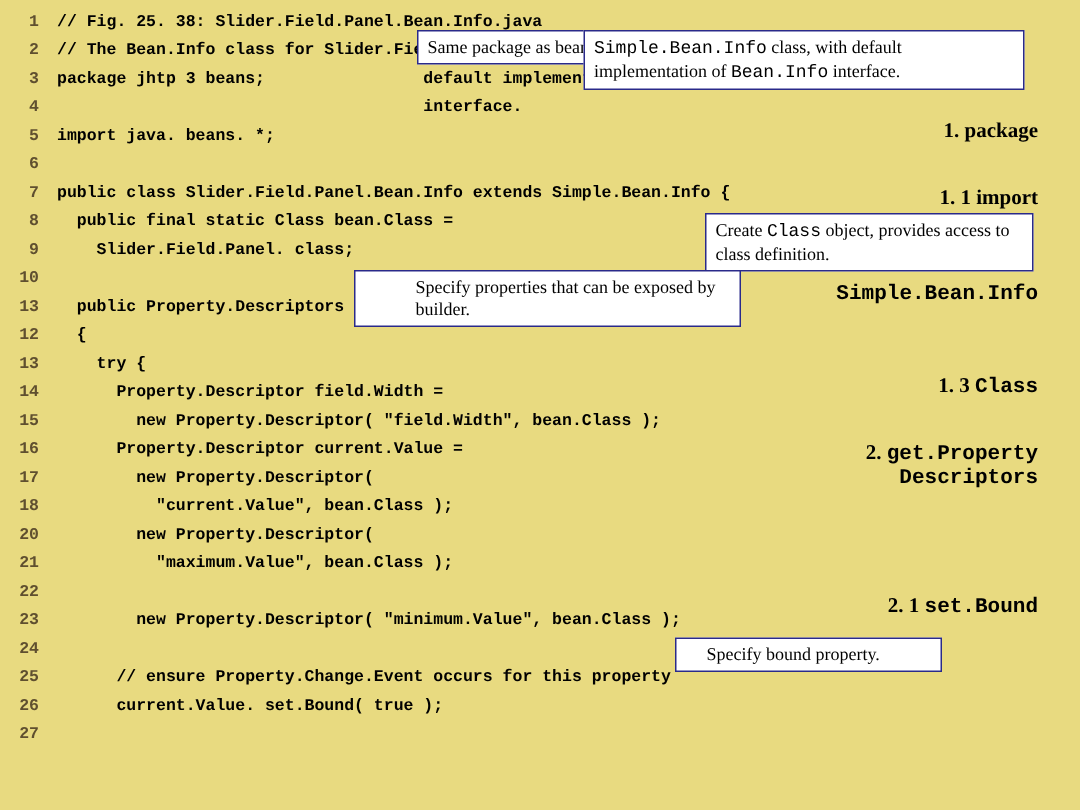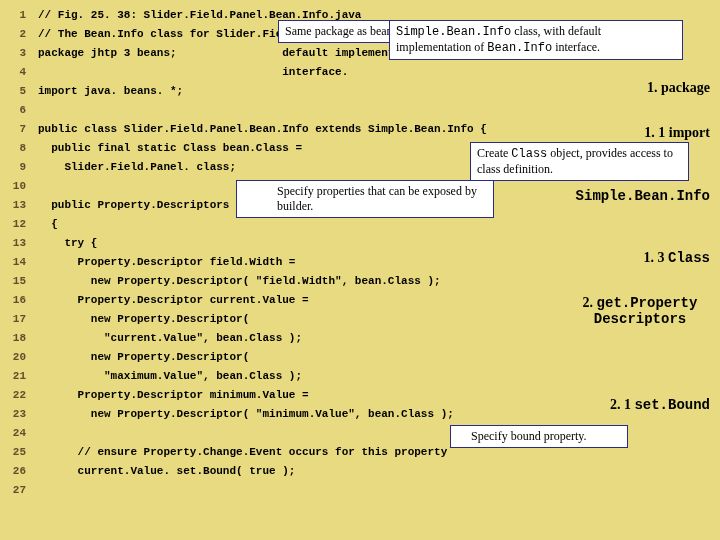--- a/index.html
+++ b/index.html
@@ -43,26 +43,26 @@
     font-family: Georgia, "Times New Roman", serif;
     font-size: 12px;
     font-weight: normal;
     line-height: 1.25;
     color: #000;
     z-index: 10;
   }
   .callout .mono { font-family: "Courier New", monospace; font-weight: normal; }
   .outline {
     position: absolute;
-    right: 10px;
+    right: 28px;
     font-family: Georgia, "Times New Roman", serif;
     font-weight: bold;
     font-size: 14px;
     color: #000;
-    text-align: center;
+    text-align: right;
     z-index: 1;
   }
   .outline .mono {
     font-family: "Courier New", monospace;
     font-weight: bold;
   }
 </style>
 </head>
 <body>
 
@@ -80,21 +80,21 @@
   <div class="line"><span class="ln">13</span><span class="code">  public Property.Descriptors</span></div>
   <div class="line"><span class="ln">12</span><span class="code">  {</span></div>
   <div class="line"><span class="ln">13</span><span class="code">    try {</span></div>
   <div class="line"><span class="ln">14</span><span class="code">      Property.Descriptor field.Width =</span></div>
   <div class="line"><span class="ln">15</span><span class="code">        new Property.Descriptor( "field.Width", bean.Class );</span></div>
   <div class="line"><span class="ln">16</span><span class="code">      Property.Descriptor current.Value =</span></div>
   <div class="line"><span class="ln">17</span><span class="code">        new Property.Descriptor(</span></div>
   <div class="line"><span class="ln">18</span><span class="code">          "current.Value", bean.Class );</span></div>
   <div class="line"><span class="ln">20</span><span class="code">        new Property.Descriptor(</span></div>
   <div class="line"><span class="ln">21</span><span class="code">          "maximum.Value", bean.Class );</span></div>
-  <div class="line"><span class="ln">22</span><span class="code">      Property.Descriptor minimum.Value =</span></div>
+  <div class="line"><span class="ln">22</span></div>
   <div class="line"><span class="ln">23</span><span class="code">        new Property.Descriptor( "minimum.Value", bean.Class );</span></div>
   <div class="line"><span class="ln">24</span><span class="code"></span></div>
   <div class="line"><span class="ln">25</span><span class="code">      // ensure Property.Change.Event occurs for this property</span></div>
   <div class="line"><span class="ln">26</span><span class="code">      current.Value. set.Bound( true );</span></div>
   <div class="line"><span class="ln">27</span><span class="code"></span></div>
 </div>
 
 <div class="callout" style="left:230px; top:20px; width:155px;margin-left:48px;">
   <span>Same package as bean.</span>
 </div>

